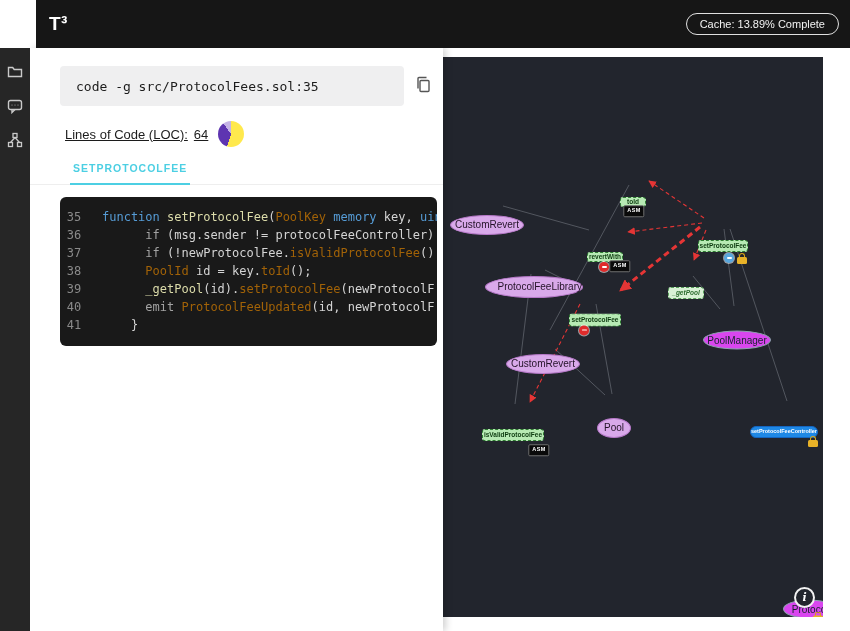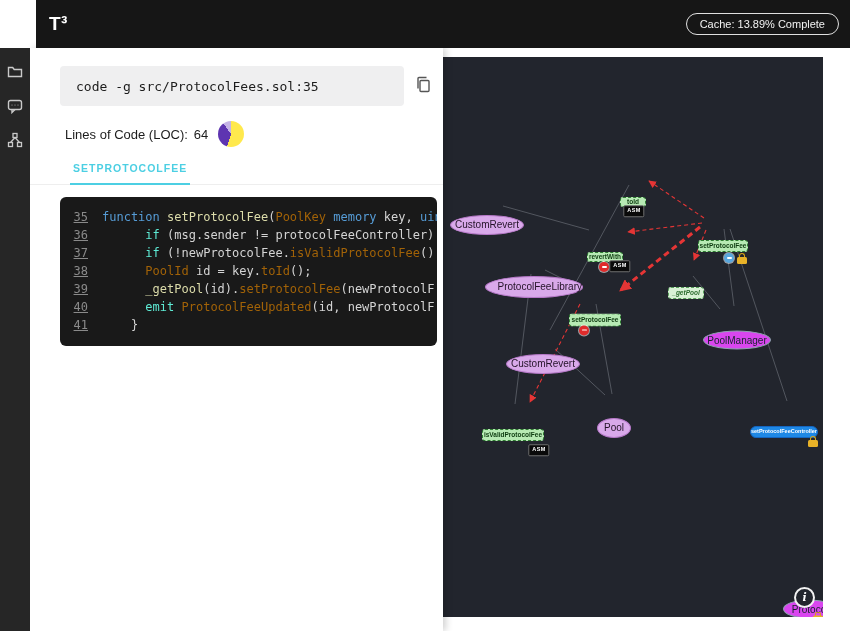--- a/index.html
+++ b/index.html
@@ -22,38 +22,38 @@
   .side-btn svg { display:block; }
 
   
   .left-panel { position:absolute; left:30px; top:48px; width:413px; height:583px; background:#fff;
                 z-index:3; box-shadow:3px 0 7px rgba(0,0,0,.18); }
   .command-row { display:flex; align-items:center; gap:9px; margin:18px 0 0 30px; width:375px; }
   .command-box { flex:1; background:#efeff0; border-radius:4px; padding:11px 16px; }
   .command-text { font-family:"DejaVu Sans Mono", monospace; font-size:13px; color:#1c1c1c; white-space:pre; }
   .copy-btn { width:22px; height:22px; }
 
-  .loc-row { display:flex; align-items:center; gap:6px; margin:15px 0 0 35px; font-size:13px; color:#1c1c1c; }
+  .loc-row { display:flex; align-items:center; gap:6px; margin:15px 0 0 35px; font-size:13px; color:#1c1c1c;text-decoration:underline; }
   .pie { width:26px; height:26px; border-radius:50%; margin-left:4px; display:inline-block; }
 
   .tab-row { margin-top:11px; padding-left:40px; border-bottom:1px solid #eee; }
   .tab { display:inline-block; color:#4ccfe3; font-size:10.5px; font-weight:600; letter-spacing:1px;
          padding:3px 3px 9px 3px; border-bottom:2.5px solid #4ccfe3; margin-bottom:-1px; text-transform:uppercase; }
 
   .code-block { margin:12px 0 0 30px; width:377px; background:#191919; border-radius:6px;
                 padding:11px 0 12px 0; overflow:hidden; }
   .code-line { display:flex; height:18px; line-height:18px; font-family:"DejaVu Sans Mono", monospace;
                font-size:12px; white-space:pre; overflow:hidden; }
-  .line-num { width:42px; flex:0 0 42px; text-align:right; padding-right:14px; color:#8a8a8a;text-decoration:underline; }
+  .line-num { width:42px; flex:0 0 42px; text-align:center; padding-right:14px; color:#8a8a8a; }
   .line-code { white-space:pre; overflow:hidden; }
   .tok-plain  { color:#d4d4d4; }
   .tok-blue   { color:#569cd6; }
   .tok-yellow { color:#dcdcaa; }
   .tok-teal   { color:#a16207;text-align:right; }
-  .tok-purple { color:#5eead4; }
+  .tok-purple { color:#a3a3a3; }
 
   
   .graph-panel { position:absolute; left:443px; top:57px; width:380px; height:560px;
                  background:#22252d; overflow:hidden; z-index:1; }
   #edge-svg { position:absolute; left:0; top:0; width:380px; height:560px; z-index:1; }
   .edge-gray { stroke:#aab0b8; stroke-opacity:.45; stroke-width:.8; }
   .edge-red  { stroke:#e53535; stroke-width:1.1; stroke-dasharray:4 3; }
   .edge-red-thick { stroke:#e53535; stroke-width:3; stroke-dasharray:6 4; }
 
   .node-layer { position:absolute; inset:0; z-index:2; }

